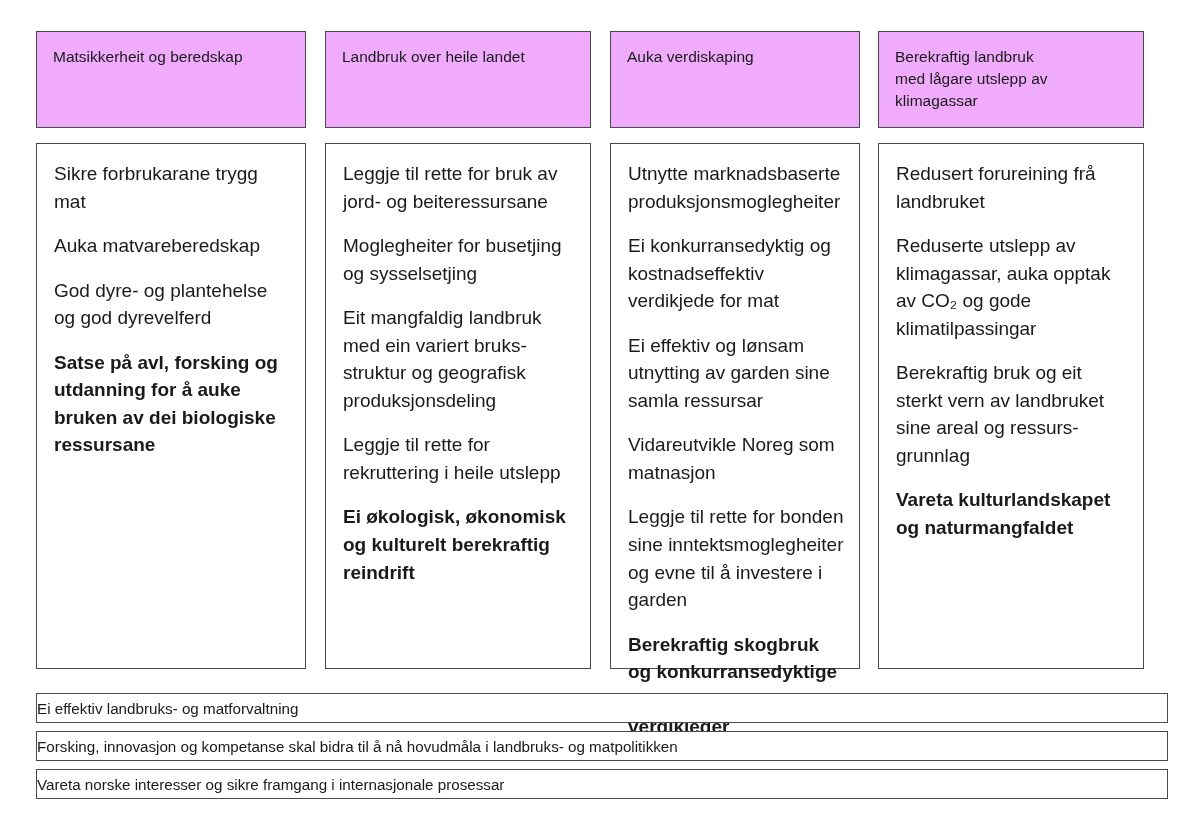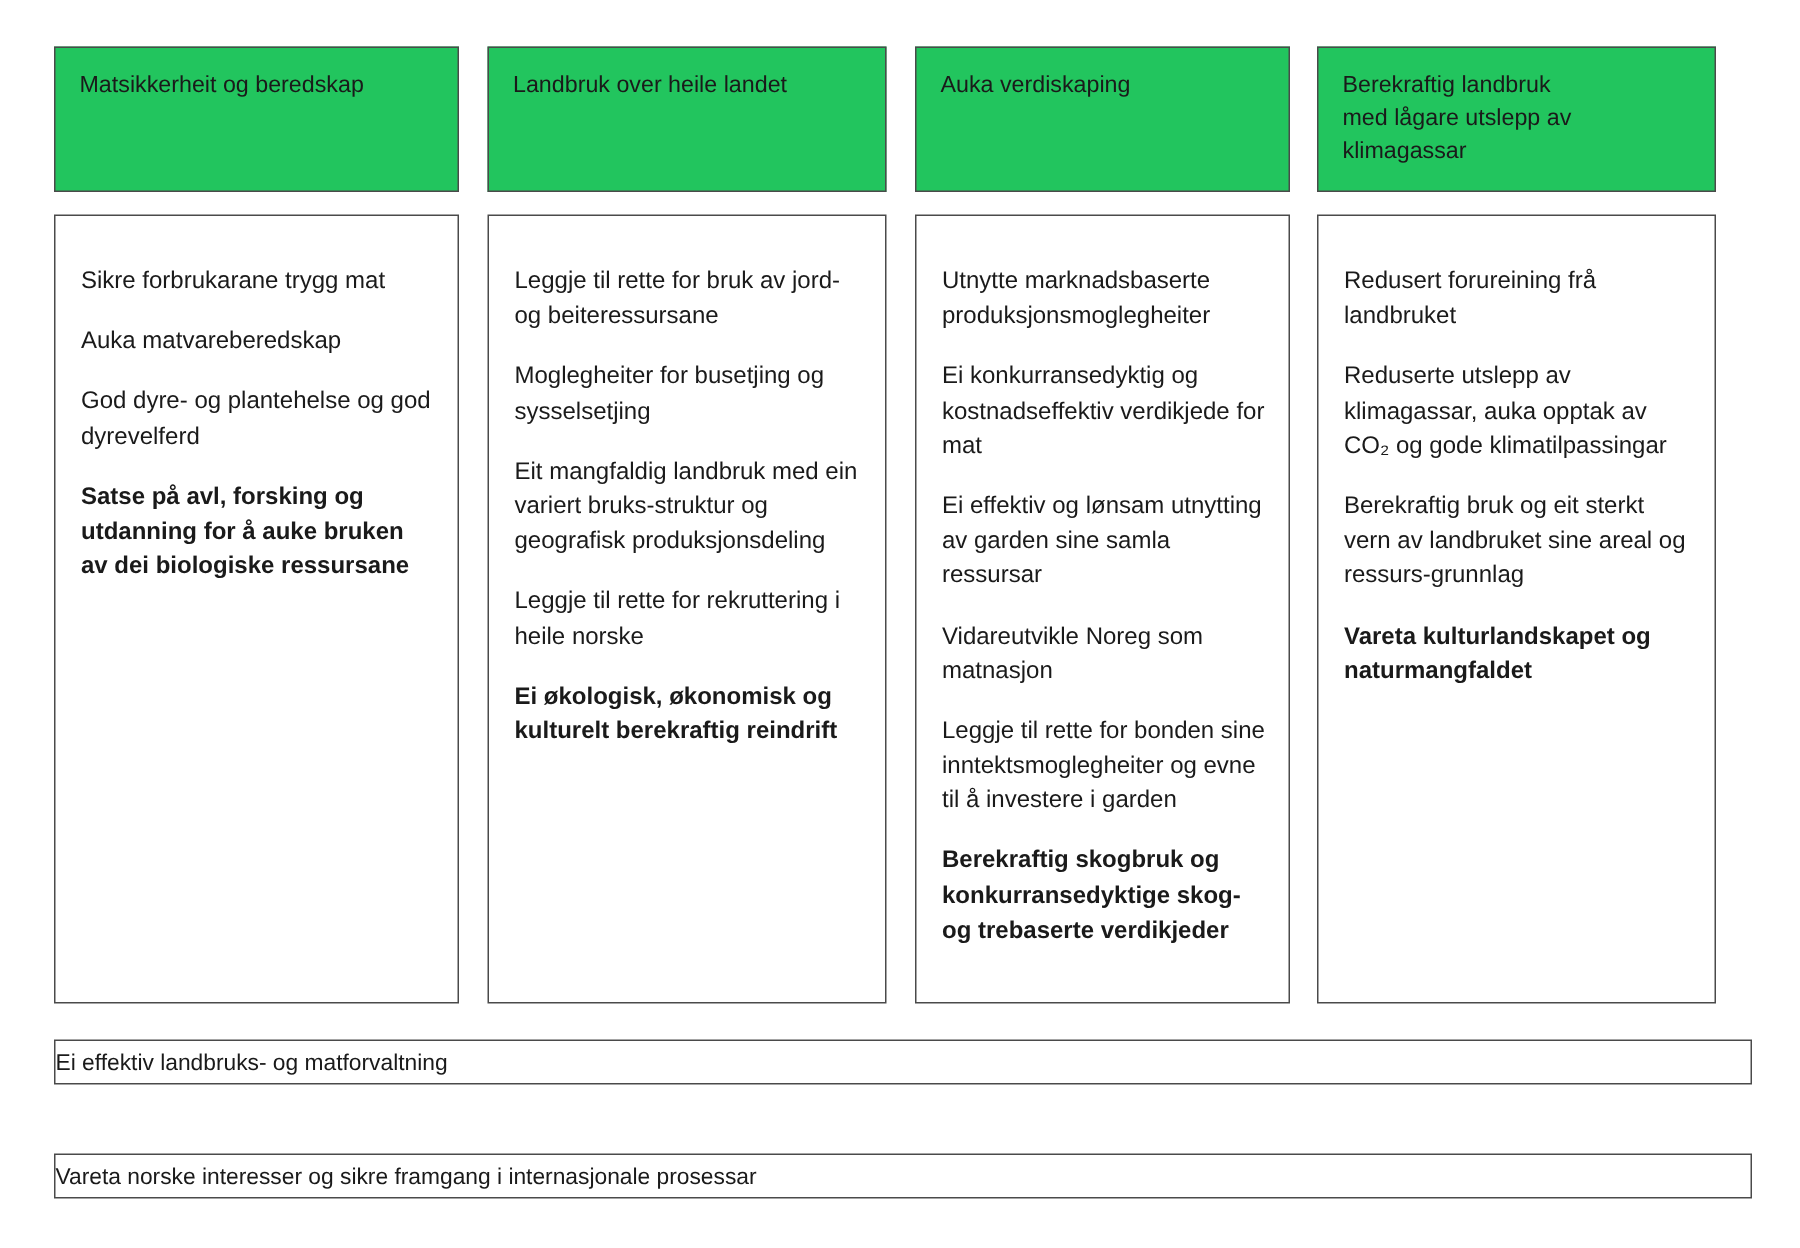--- a/index.html
+++ b/index.html
@@ -28,43 +28,43 @@
     left: 36px;
     top: 31px;
     width: 1132px;
     height: 97px;
     display: flex;
     gap: 0;
   }
   .goal-box {
     box-sizing: border-box;
     border: 1.3px solid #4a4a4a;
-    background: #22c55e;
+    background: #f0abfc;
     padding: 14px 16px 10px 16px;
     font-size: 15.5px;
     line-height: 1.42;
     color: #1a1a1a;
   }
 
   
   .body-row {
     position: absolute;
     left: 36px;
     top: 143px;
     width: 1132px;
     height: 526px;
     display: flex;
     gap: 0;
   }
   .col-box {
     box-sizing: border-box;
     border: 1.3px solid #4a4a4a;
     background: #ffffff;
-    padding: 32px 14px 12px 17px;
-    font-size: 16px;
+    padding: 16px 14px 12px 17px;
+    font-size: 19px;
     line-height: 1.45;
   }
   .col-box p {
     margin: 0 0 17px 0;
   }
   .col-box p:last-child {
     margin-bottom: 0;
     font-weight: bold;
   }
 
@@ -120,21 +120,21 @@
       <p>Sikre forbrukarane trygg mat</p>
       <p>Auka matvareberedskap</p>
       <p>God dyre- og plantehelse og god dyrevelferd</p>
       <p>Satse på avl, forsking og utdanning for å auke bruken av dei biologiske ressursane</p>
     </div>
 
     <div class="col-box c2">
       <p>Leggje til rette for bruk av jord- og beiteressursane</p>
       <p>Moglegheiter for busetjing og sysselsetjing</p>
       <p>Eit mangfaldig landbruk med ein variert bruks-struktur og geografisk produksjonsdeling</p>
-      <p>Leggje til rette for rekruttering i heile norske</p>
+      <p>Leggje til rette for rekruttering i heile utslepp</p>
       <p>Ei økologisk, økonomisk og kulturelt berekraftig reindrift</p>
     </div>
 
     <div class="col-box c3">
       <p>Utnytte marknadsbaserte produksjonsmoglegheiter</p>
       <p>Ei konkurransedyktig og kostnadseffektiv verdikjede for mat</p>
       <p>Ei effektiv og lønsam utnytting av garden sine samla ressursar</p>
       <p>Vidareutvikle Noreg som matnasjon</p>
       <p>Leggje til rette for bonden sine inntektsmoglegheiter og evne til å investere i garden</p>
       <p>Berekraftig skogbruk og konkurransedyktige skog- og trebaserte verdikjeder</p>
@@ -145,17 +145,20 @@
       <p>Reduserte utslepp av klimagassar, auka opptak av CO₂ og gode klimatilpassingar</p>
       <p>Berekraftig bruk og eit sterkt vern av landbruket sine areal og ressurs-grunnlag</p>
       <p>Vareta kulturlandskapet og naturmangfaldet</p>
     </div>
 
   </div>
 
   <div class="bar bar1">
     <span>Ei effektiv landbruks- og matforvaltning</span>
   </div>
+  <div class="bar bar2">
+    <span>Forsking, innovasjon og kompetanse skal bidra til å nå hovudmåla i landbruks- og matpolitikken</span>
+  </div>
   <div class="bar bar3">
     <span>Vareta norske interesser og sikre framgang i internasjonale prosessar</span>
   </div>
 
 </div>
 
 </body></html>

